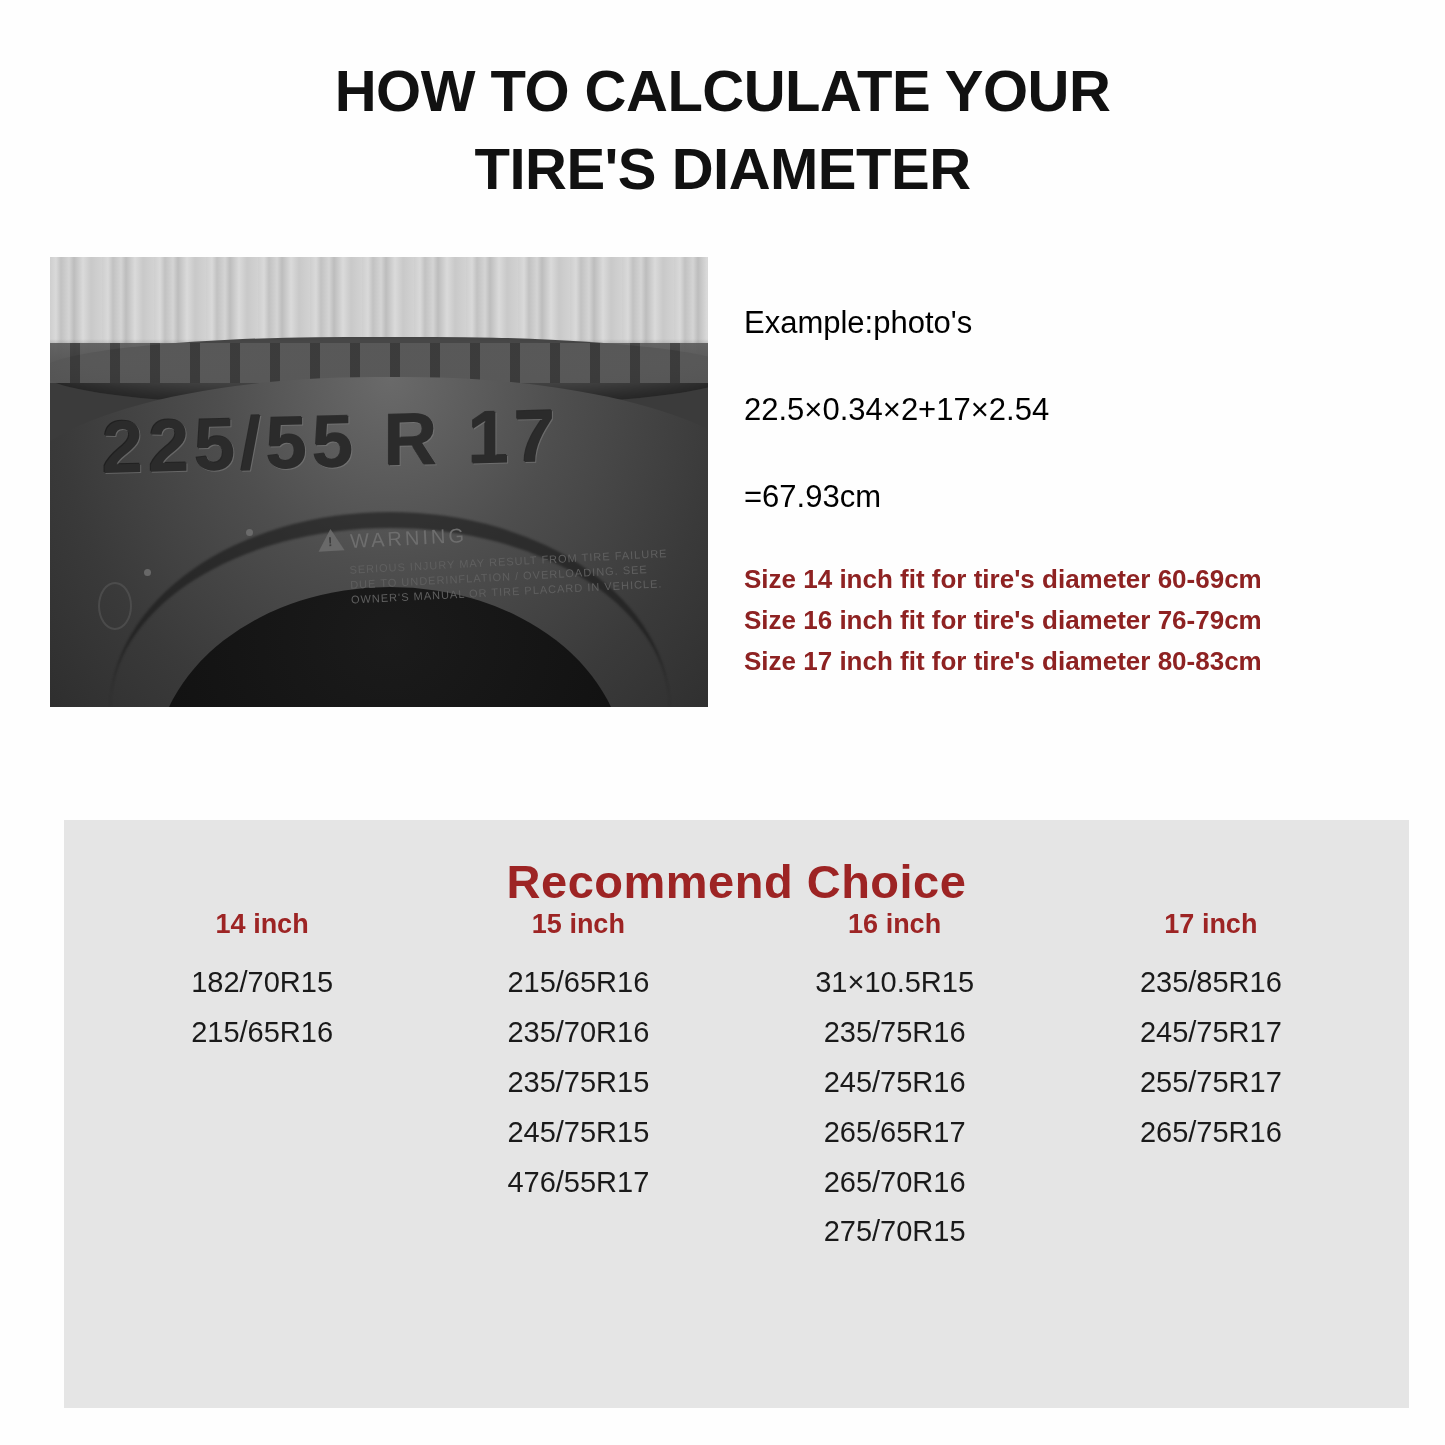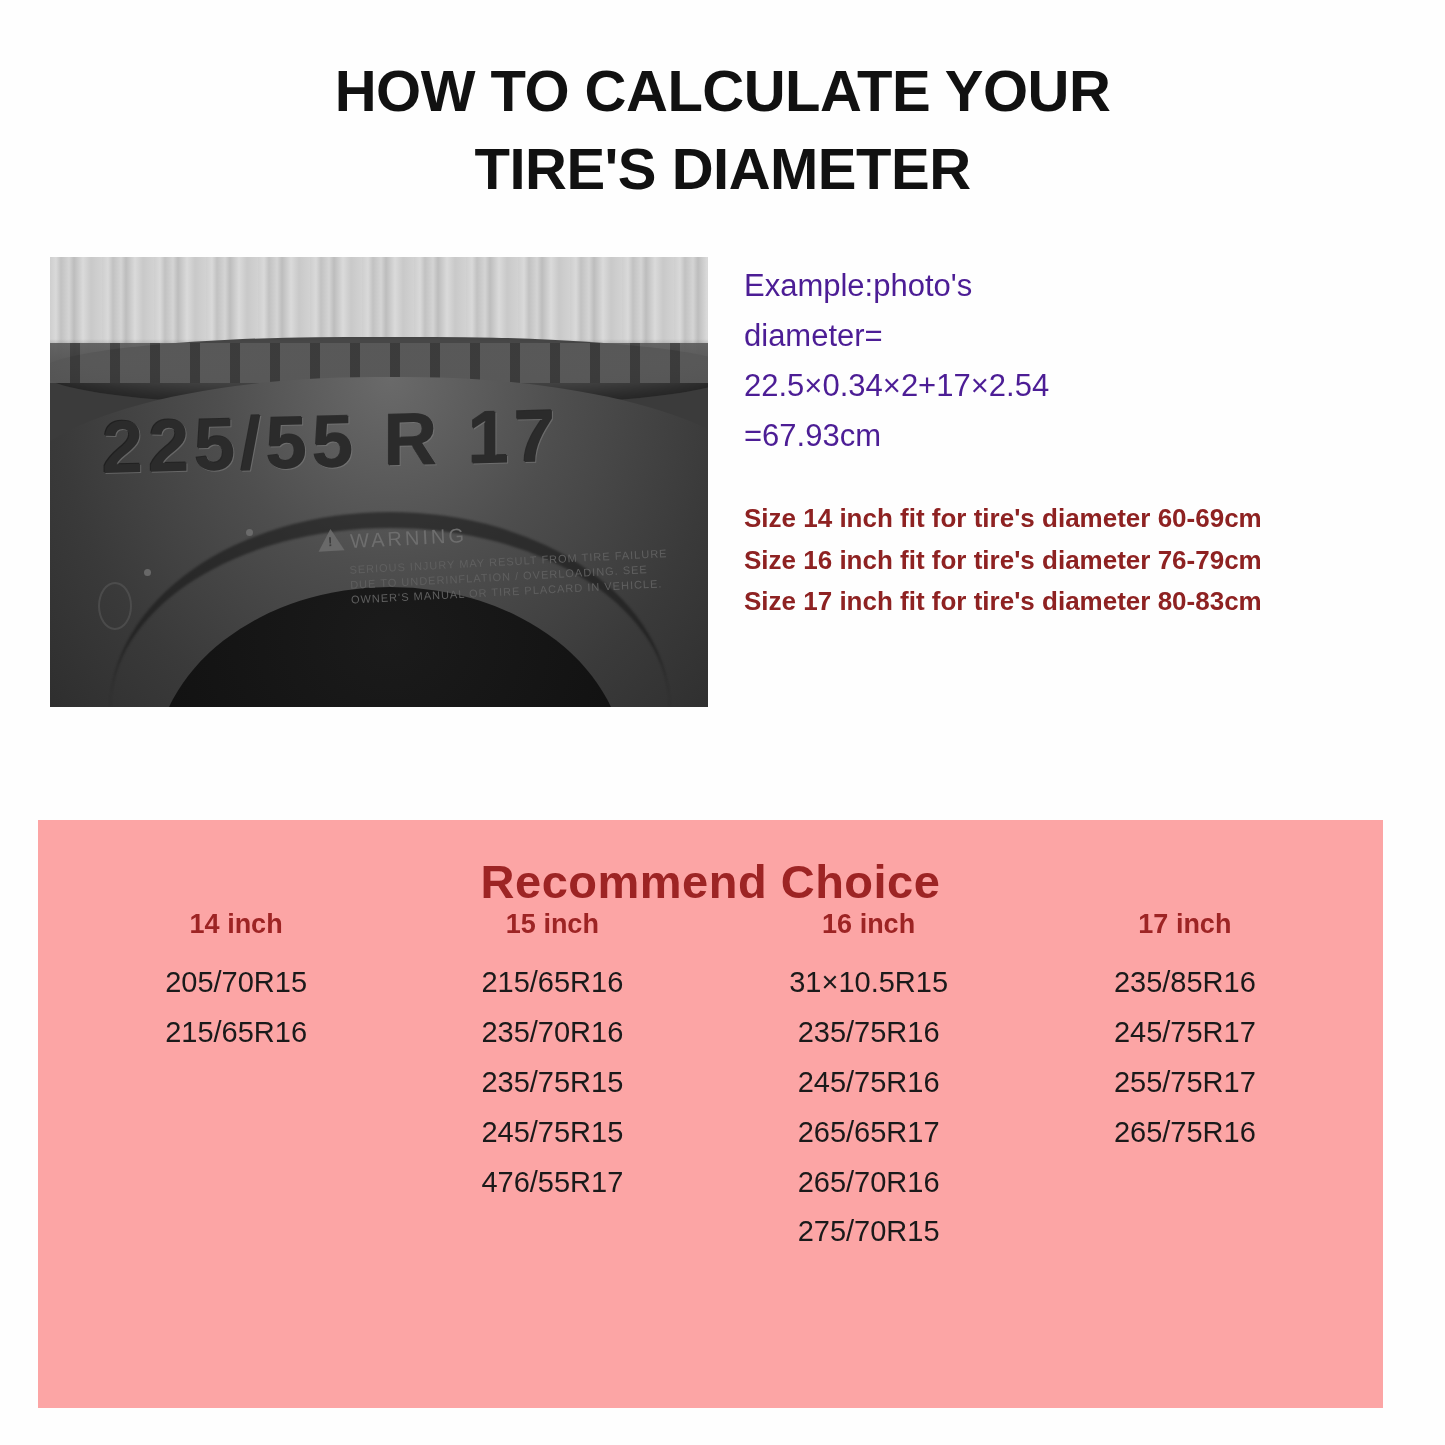--- a/index.html
+++ b/index.html
@@ -156,42 +156,43 @@
   }
 
   
   .example {
     flex: 1 1 auto;
     padding-top: 4px;
   }
   .example .eline {
     font-size: 31px;
     line-height: 1.62;
-    color: #4c1d95;
+    color: #000000;
     white-space: nowrap;
+    margin-top: 37px;
   }
   .sizes {
     margin-top: 37px;
     font-weight: bold;
   }
   .sizes .sline {
     font-size: 26px;
     line-height: 1.58;
     color: #8e2222;
     white-space: nowrap;
   }
 
   
   .panel {
     position: absolute;
-    left: 38px;
+    left: 64px;
     top: 820px;
     width: 1345px;
     height: 588px;
-    background: #fca5a5;
+    background: #e5e5e5;
   }
   .panel h2 {
     margin: 0;
     padding-top: 34px;
     text-align: center;
     font-size: 47px;
     font-weight: bold;
     color: #9d2424;
     letter-spacing: 0.5px;
   }
@@ -239,40 +240,39 @@
       <div class="dot1"></div>
       <div class="dot2"></div>
       <div class="spec">225/55 R 17</div>
       <div class="warn-tri"></div>
       <div class="warn">WARNING</div>
       <div class="smalltext">SERIOUS INJURY MAY RESULT FROM TIRE FAILURE DUE TO UNDERINFLATION / OVERLOADING. SEE OWNER'S MANUAL OR TIRE PLACARD IN VEHICLE.</div>
     </div>
 
     <div class="example">
       <div class="eline">Example:photo's</div>
-      <div class="eline">diameter=</div>
       <div class="eline">22.5×0.34×2+17×2.54</div>
       <div class="eline">=67.93cm</div>
 
       <div class="sizes">
         <div class="sline">Size 14 inch fit for tire's diameter 60-69cm</div>
         <div class="sline">Size 16 inch fit for tire's diameter 76-79cm</div>
         <div class="sline">Size 17 inch fit for tire's diameter 80-83cm</div>
       </div>
     </div>
   </div>
 
   <div class="panel">
     <h2>Recommend Choice</h2>
 
     <div class="cols">
 
       <div class="col">
         <div class="chead">14 inch</div>
-        <div class="citem">205/70R15</div>
+        <div class="citem">182/70R15</div>
         <div class="citem">215/65R16</div>
       </div>
 
       <div class="col">
         <div class="chead">15 inch</div>
         <div class="citem">215/65R16</div>
         <div class="citem">235/70R16</div>
         <div class="citem">235/75R15</div>
         <div class="citem">245/75R15</div>
         <div class="citem">476/55R17</div>

